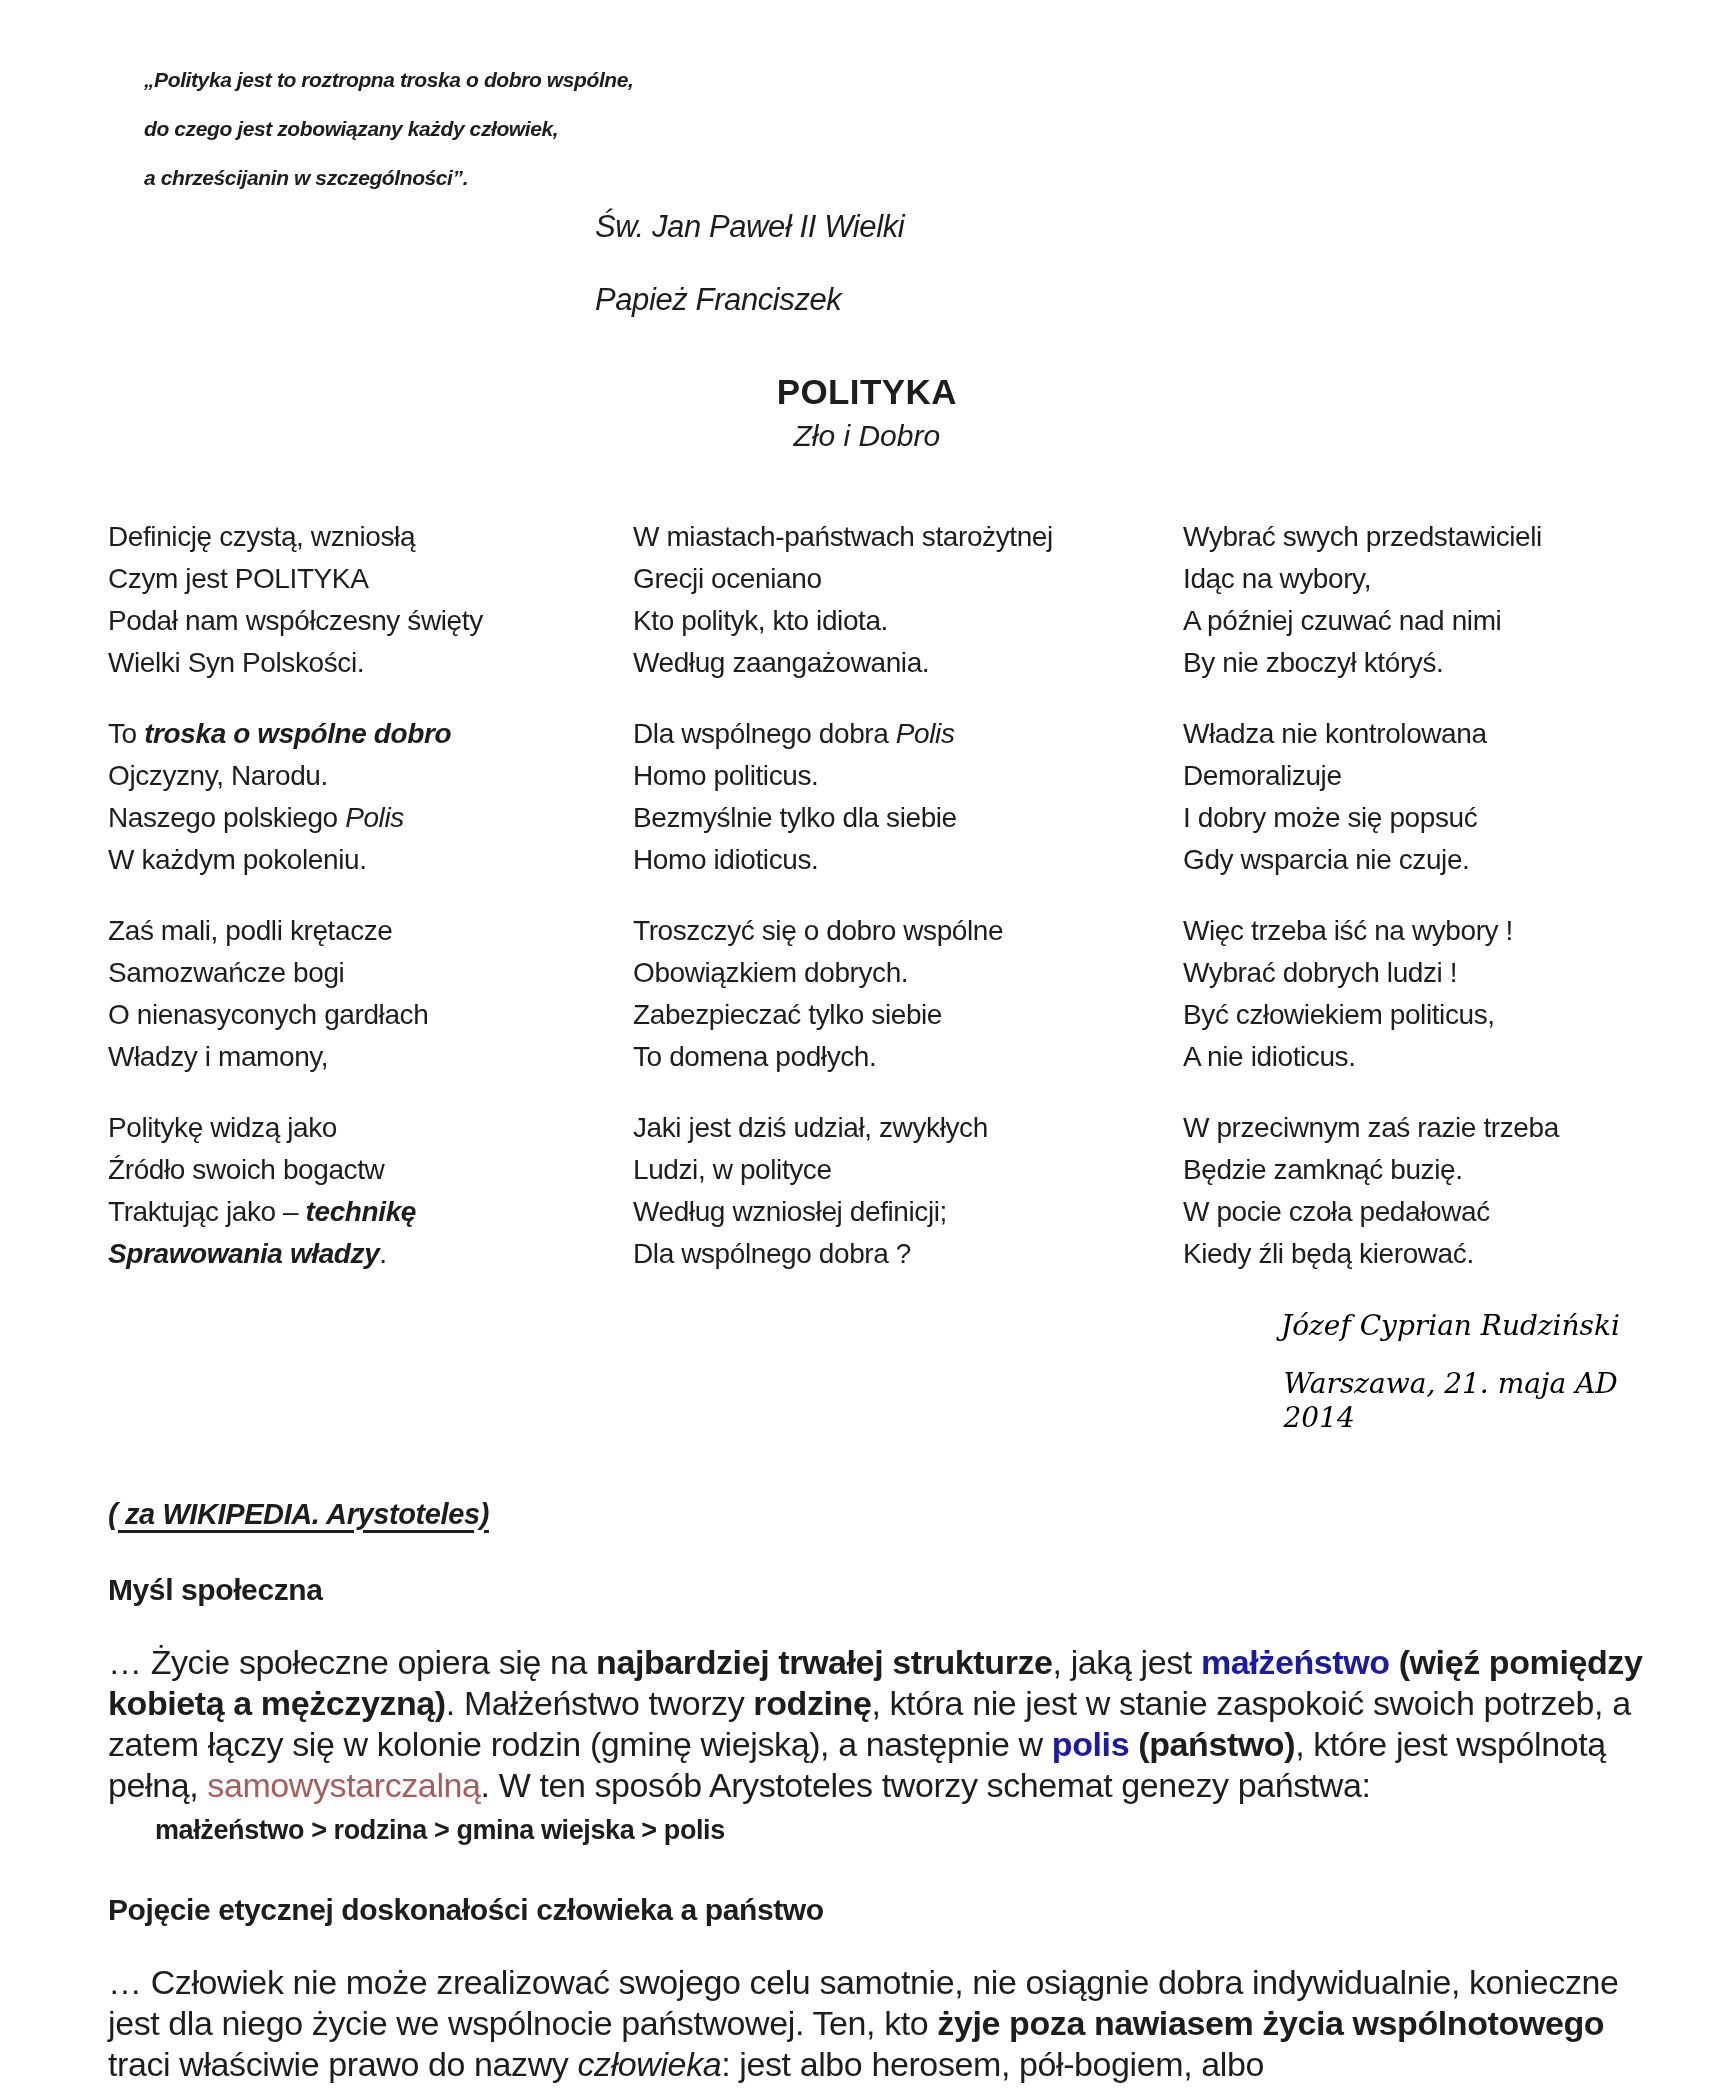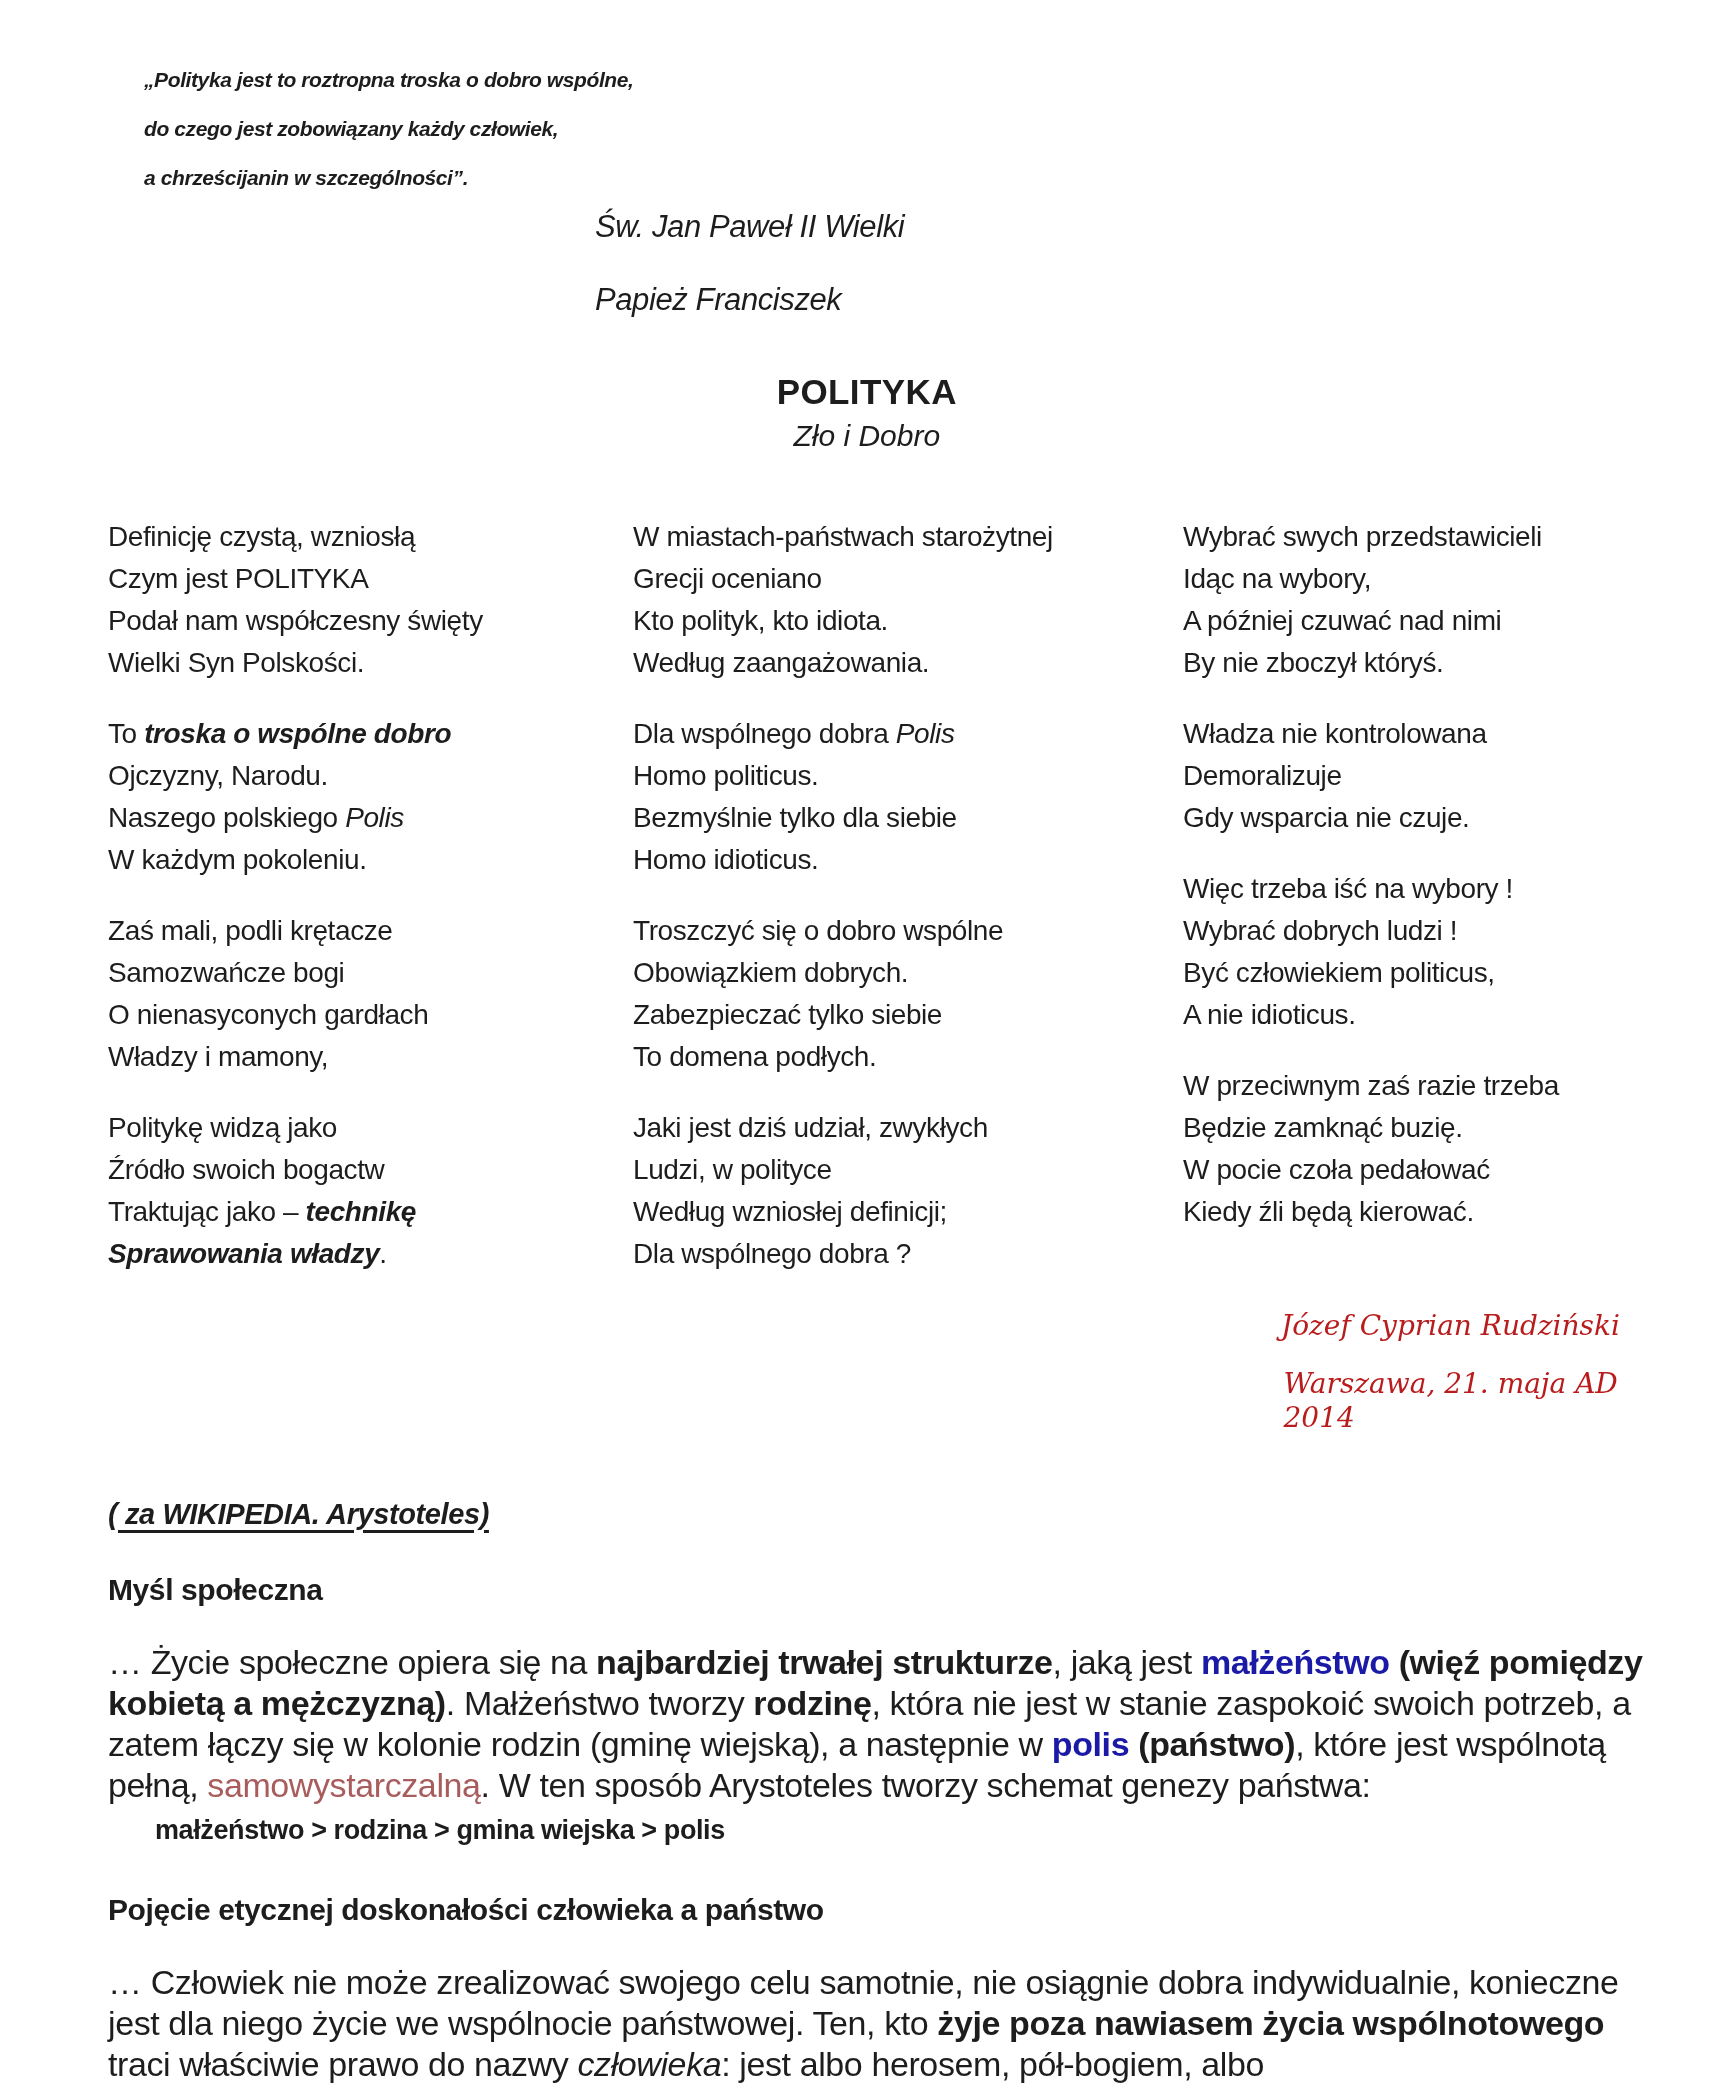--- a/index.html
+++ b/index.html
@@ -21,21 +21,21 @@
   
   .title-block{margin-top:45px;text-align:center;transform:translateX(-22.7px);}
   .title-main{font-weight:bold;font-size:35px;line-height:46px;letter-spacing:0.4px;}
   .title-sub{font-style:italic;font-size:30px;line-height:42px;}
   
   .poem{margin-top:59px;display:grid;grid-template-columns:525px 550px 1fr;}
   .poem-col{min-width:0;}
   .stanza{margin-bottom:29px;}
   .poem-line{font-size:28px;line-height:42px;letter-spacing:-0.4px;white-space:nowrap;}
   
-  .signature{margin-left:1173px;margin-top:5px;font-family:"DejaVu Serif",serif;font-style:italic;font-size:28px;color:#b91c1c;}
+  .signature{margin-left:1173px;margin-top:5px;font-family:"DejaVu Serif",serif;font-style:italic;font-size:28px;color:#000000;}
   .sig-line{line-height:34px;}
   .sig-date{margin-top:23.5px;margin-left:2.5px;}
   
   .wiki{margin-top:63px;}
   .source-note{display:inline-block;font-weight:bold;font-style:italic;font-size:29px;letter-spacing:-0.4px;
     text-decoration:underline;text-decoration-thickness:2.9px;text-underline-offset:5.9px;}
   .section-heading{font-weight:bold;font-size:30px;line-height:38px;letter-spacing:-0.4px;margin-top:40px;}
   .para{font-size:34px;line-height:41px;letter-spacing:-0.4px;margin-top:33px;max-width:1563px;text-align:left;}
   .schema-line{font-weight:bold;font-size:27px;line-height:41px;letter-spacing:-0.4px;margin:4.2px 0 0 47px;}
   
@@ -122,20 +122,21 @@
       <div class="poem-col">
         <div class="stanza">
           <div class="poem-line"><span>Wybrać swych przedstawicieli</span></div>
           <div class="poem-line"><span>Idąc na wybory,</span></div>
           <div class="poem-line"><span>A później czuwać nad nimi</span></div>
           <div class="poem-line"><span>By nie zboczył któryś.</span></div>
         </div>
         <div class="stanza">
           <div class="poem-line"><span>Władza nie kontrolowana</span></div>
           <div class="poem-line"><span>Demoralizuje</span></div>
+          <div class="poem-line"><span>I dobry może się popsuć</span></div>
           <div class="poem-line"><span>Gdy wsparcia nie czuje.</span></div>
         </div>
         <div class="stanza">
           <div class="poem-line"><span>Więc trzeba iść na wybory !</span></div>
           <div class="poem-line"><span>Wybrać dobrych ludzi !</span></div>
           <div class="poem-line"><span>Być człowiekiem politicus,</span></div>
           <div class="poem-line"><span>A nie idioticus.</span></div>
         </div>
         <div class="stanza">
           <div class="poem-line"><span>W przeciwnym zaś razie trzeba</span></div>

